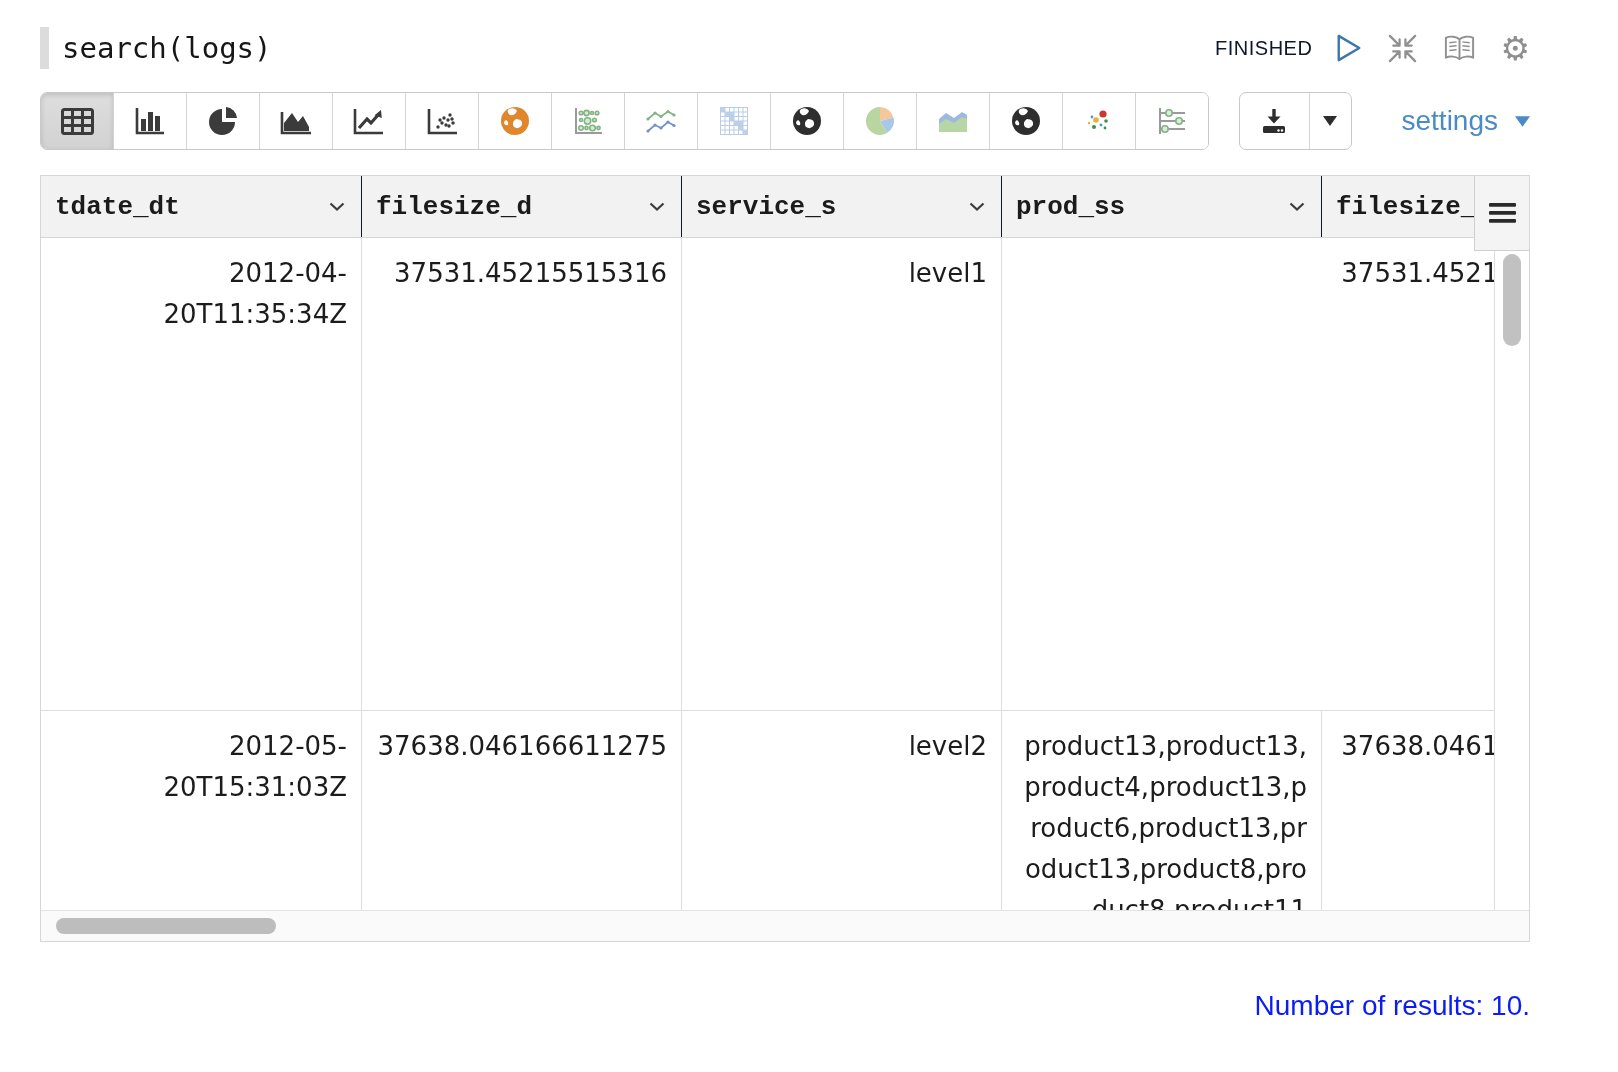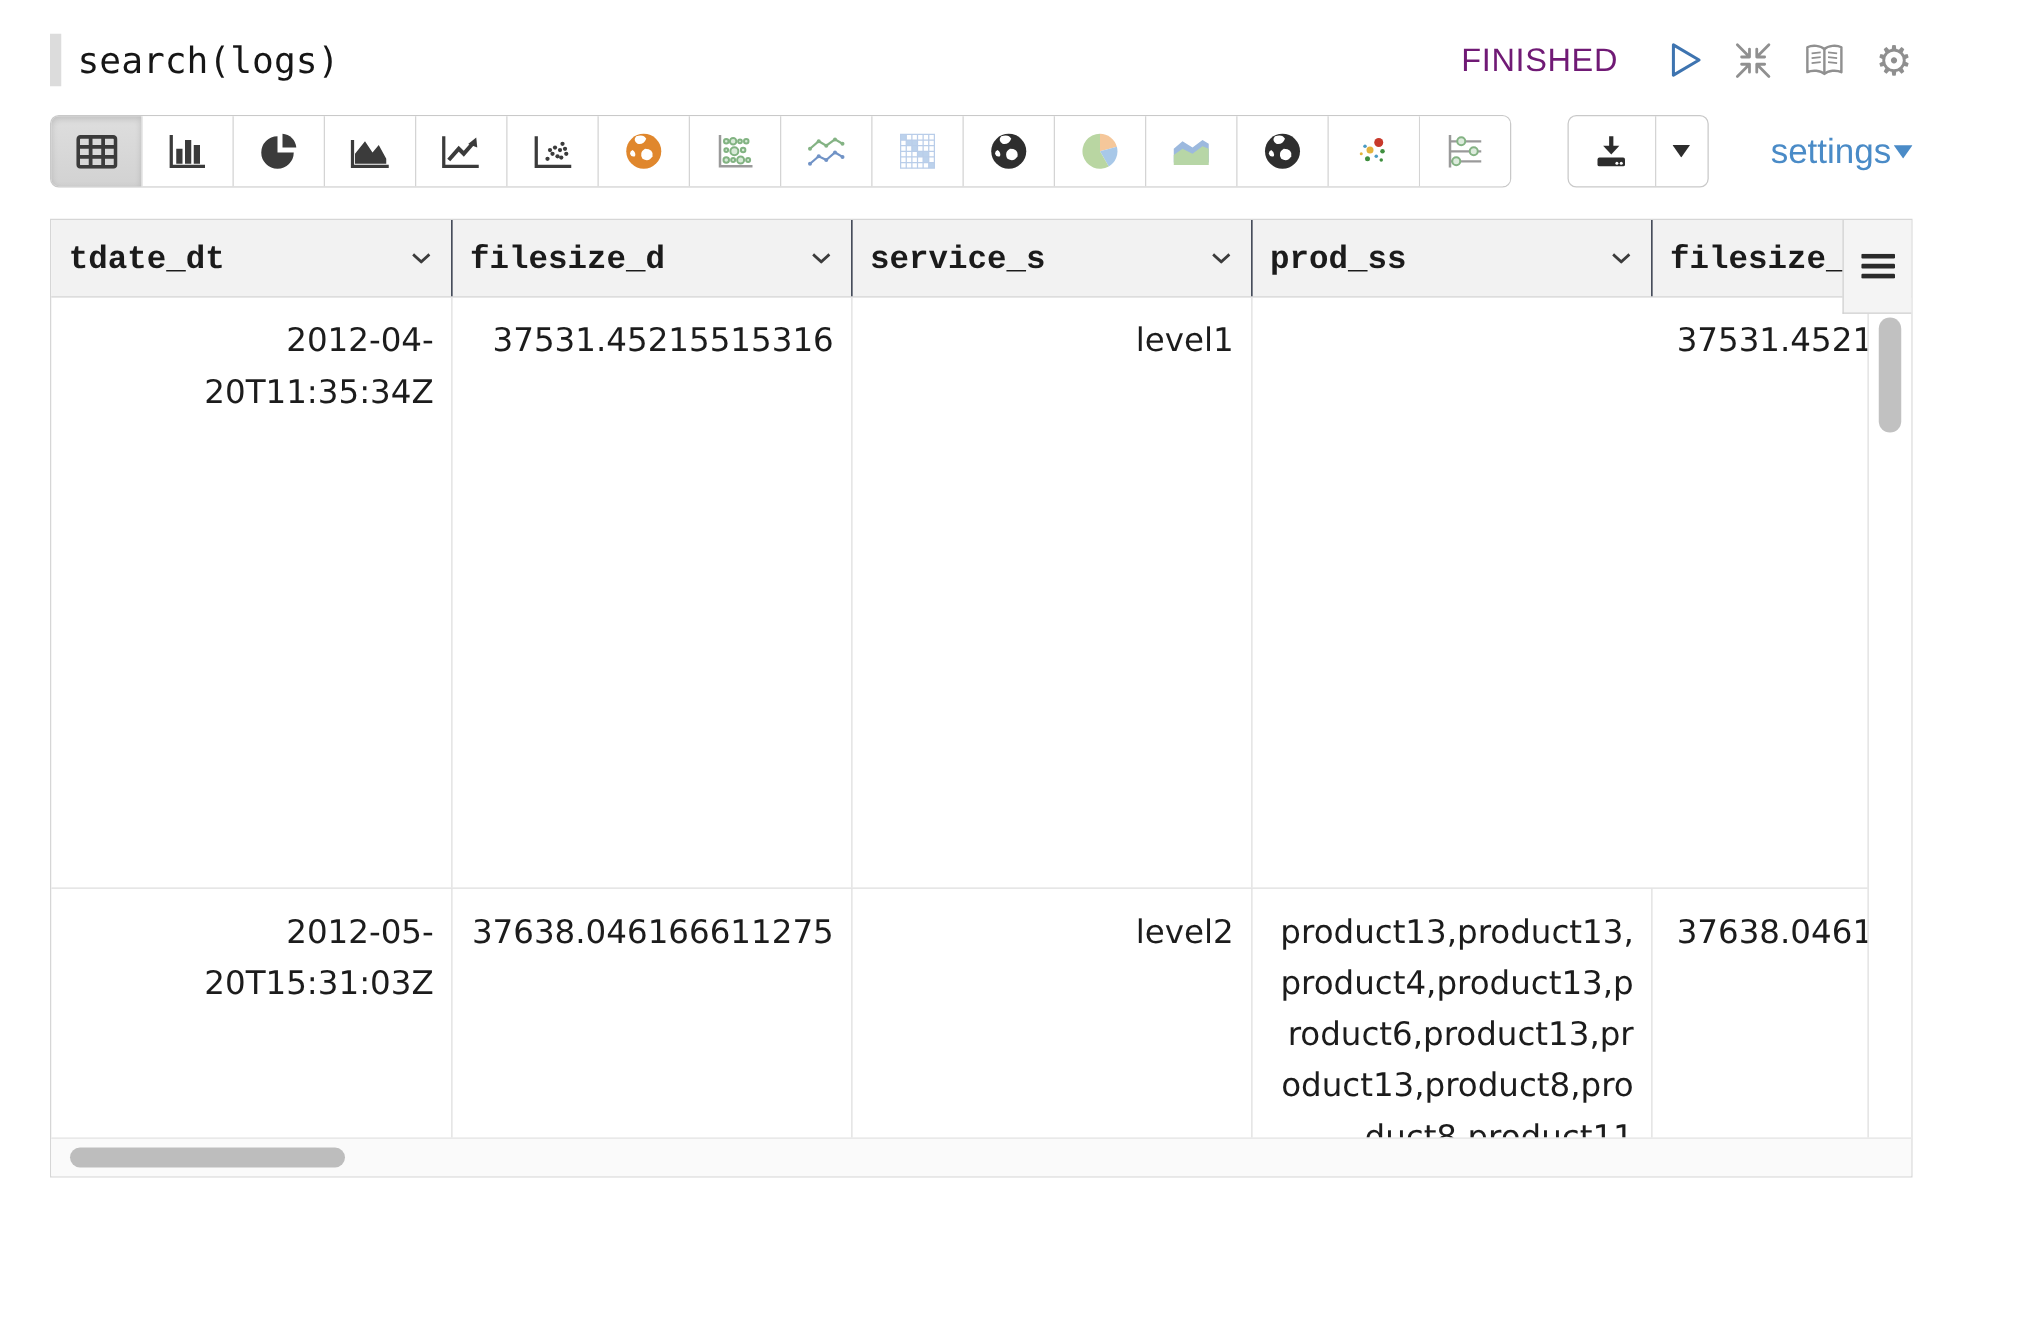--- a/index.html
+++ b/index.html
@@ -6,40 +6,40 @@
   .page{position:relative;width:1618px;height:1072px;box-sizing:border-box;
         padding:26px 88px 0 40px;background:#fff;
         font-family:"Liberation Sans",sans-serif;overflow:hidden;text-align:right;}
 
   
   .title-row{display:flex;justify-content:space-between;align-items:center;height:44px;}
   .title-left{display:flex;align-items:center;}
   .title-bar{width:9px;height:42px;background:#dcdcdc;margin-right:13px;}
   .title-text{font-family:"DejaVu Sans Mono",monospace;font-size:29px;color:#161616;}
   .title-right{display:flex;align-items:center;gap:23px;}
-  .status-text{font-size:26px;color:#701a75;letter-spacing:.5px;margin-right:18px;}
+  .status-text{font-size:20px;color:#0f172a;letter-spacing:.5px;margin-right:0;}
   .ctl-icon{display:inline-flex;align-items:center;justify-content:center;cursor:pointer;}
   .gear-glyph{font-size:33px;color:#8f8f8f;line-height:1;}
 
   
   .toolbar-row{margin-top:22px;display:flex;justify-content:space-between;align-items:flex-start;}
   .chart-group{display:flex;border:1px solid #c9c9c9;border-radius:7px;background:#fff;}
   .chart-btn{width:72px;height:56px;display:flex;align-items:center;justify-content:center;
              background:#fff;border-left:1px solid #d4d4d4;cursor:pointer;}
   .chart-btn:first-child{border-left:none;border-radius:6px 0 0 6px;}
   .chart-btn:last-child{border-radius:0 6px 6px 0;}
   .chart-btn.selected{background:linear-gradient(#dedede,#d2d2d2);
                       box-shadow:inset 0 2px 5px rgba(0,0,0,.15);}
   .toolbar-right{display:flex;align-items:center;gap:50px;}
   .download-split{display:flex;height:58px;border:1px solid #c9c9c9;border-radius:7px;
                   background:#fff;box-sizing:border-box;}
   .dl-main{width:69px;display:flex;align-items:center;justify-content:center;
            border-right:1px solid #d4d4d4;cursor:pointer;}
   .dl-caret{width:41px;display:flex;align-items:center;justify-content:center;cursor:pointer;}
-  .settings-link{display:flex;align-items:center;gap:2px;font-size:28px;color:#4a8bc7;
+  .settings-link{display:flex;align-items:center;gap:17px;font-size:28px;color:#4a8bc7;
                  cursor:pointer;text-decoration:none;}
 
   
   .table-wrap{position:relative;margin-top:25px;height:767px;box-sizing:border-box;
               border:1px solid #d6d6d6;background:#fff;}
   .thead{display:flex;height:62px;background:#f2f2f2;border-bottom:1px solid #d6d6d6;
          box-sizing:border-box;}
   .th{display:flex;align-items:center;justify-content:space-between;box-sizing:border-box;
       padding:0 16px 0 14px;border-left:1px solid #0f172a;cursor:pointer;overflow:hidden;}
   .th:first-child{border-left:none;}
@@ -383,14 +383,15 @@
 
     <div class="menu-box">
       <svg width="27" height="20" viewBox="0 0 27 20">
         <rect x="0" y="0" width="27" height="3.8" rx="1" fill="#2a2a2a"></rect>
         <rect x="0" y="8" width="27" height="3.8" rx="1" fill="#2a2a2a"></rect>
         <rect x="0" y="16" width="27" height="3.8" rx="1" fill="#2a2a2a"></rect>
       </svg>
     </div>
   </div>
 
+  <div class="results-line">Number of results: 10.</div>
 
 </div>
 
 </body></html>

